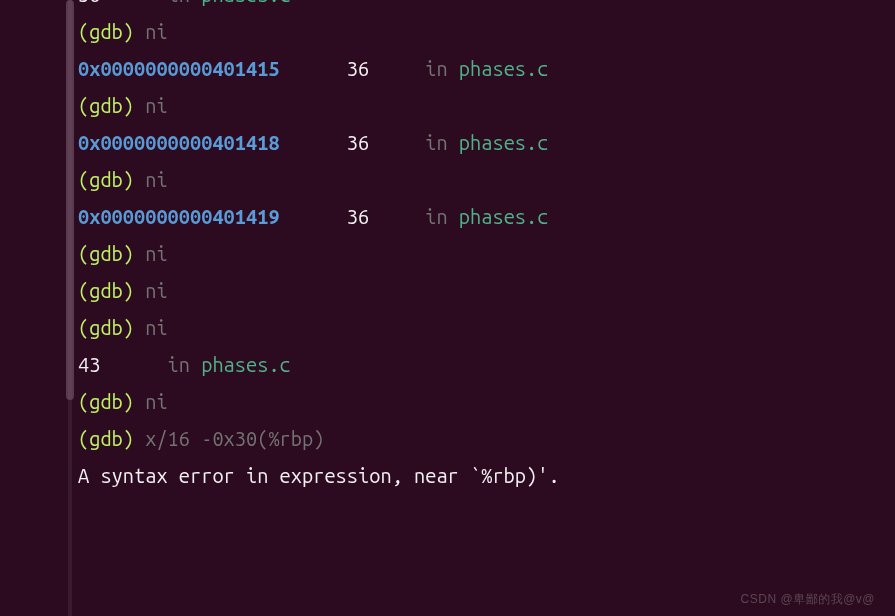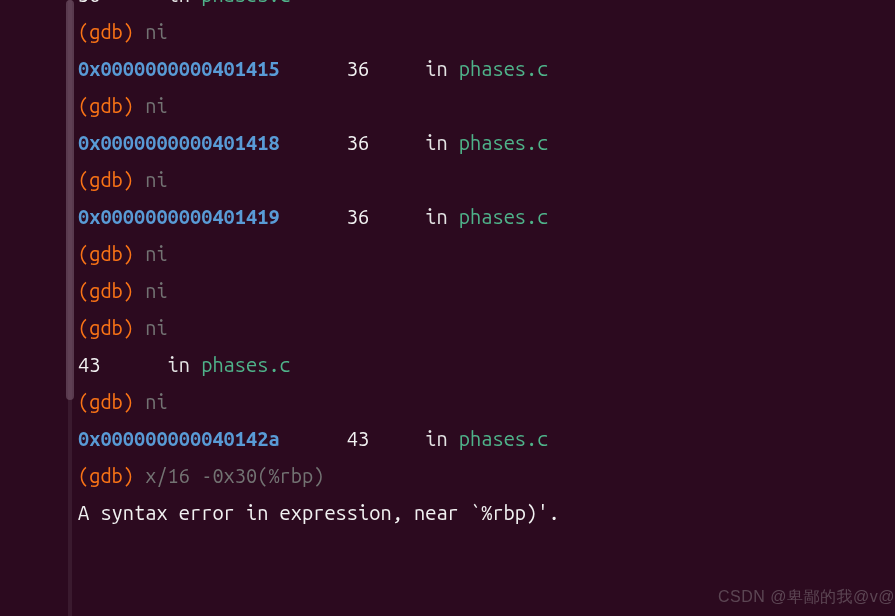--- a/index.html
+++ b/index.html
@@ -46,41 +46,41 @@
     }
     .addr {
       color: #599bd6;
       font-weight: bold;
     }
     .file {
       color: #4fb38a;
       margin-top: 32px;
     }
     .prompt {
-      color: #f97316;
+      color: #bef264;
     }
     .cmd {
       color: #737373;
     }
     .num {
       color: #f2f2f2;
     }
     .kw {
-      color: #e5e5e5;
+      color: #737373;
     }
     .cut-top {
       margin-top: -24px;
     }
     .watermark {
       position: absolute;
-      right: 0;
+      right: 20px;
       bottom: 8px;
       color: rgba(180, 180, 180, 0.35);
       font-family: 'Microsoft YaHei', sans-serif;
-      font-size: 16px;
+      font-size: 12px;
       letter-spacing: 0.5px;
     }
   </style>
 </head>
 <body>
 
 <div class="scrollbar-track"></div>
 <div class="scrollbar-thumb"></div>
 
 <div class="terminal" id="terminal">
@@ -89,18 +89,17 @@
     <div class="line"><span class="addr">0x0000000000401415</span><span>      </span><span class="num">36</span><span>     </span><span class="kw">in </span><span class="file">phases.c</span></div>
     <div class="line"><span class="prompt">(gdb) </span><span class="cmd">ni</span></div>
     <div class="line"><span class="addr">0x0000000000401418</span><span>      </span><span class="num">36</span><span>     </span><span class="kw">in </span><span class="file">phases.c</span></div>
     <div class="line"><span class="prompt">(gdb) </span><span class="cmd">ni</span></div>
     <div class="line"><span class="addr">0x0000000000401419</span><span>      </span><span class="num">36</span><span>     </span><span class="kw">in </span><span class="file">phases.c</span></div>
     <div class="line"><span class="prompt">(gdb) </span><span class="cmd">ni</span></div>
     <div class="line"><span class="prompt">(gdb) </span><span class="cmd">ni</span></div>
     <div class="line"><span class="prompt">(gdb) </span><span class="cmd">ni</span></div>
     <div class="line"><span class="num">43</span><span>      </span><span class="kw">in </span><span class="file">phases.c</span></div>
     <div class="line"><span class="prompt">(gdb) </span><span class="cmd">ni</span></div>
-    <div class="line"><span class="addr">0x000000000040142a</span><span>      </span><span class="num">43</span><span>     </span><span class="kw">in </span><span class="file">phases.c</span></div>
     <div class="line"><span class="prompt">(gdb) </span><span class="cmd">x/16 -0x30(%rbp)</span></div>
     <div class="line"><span>A syntax error in expression, near `%rbp)'.</span></div>
   </div>
 
 <div class="watermark">CSDN @卑鄙的我@v@</div>
 
 </body></html>

